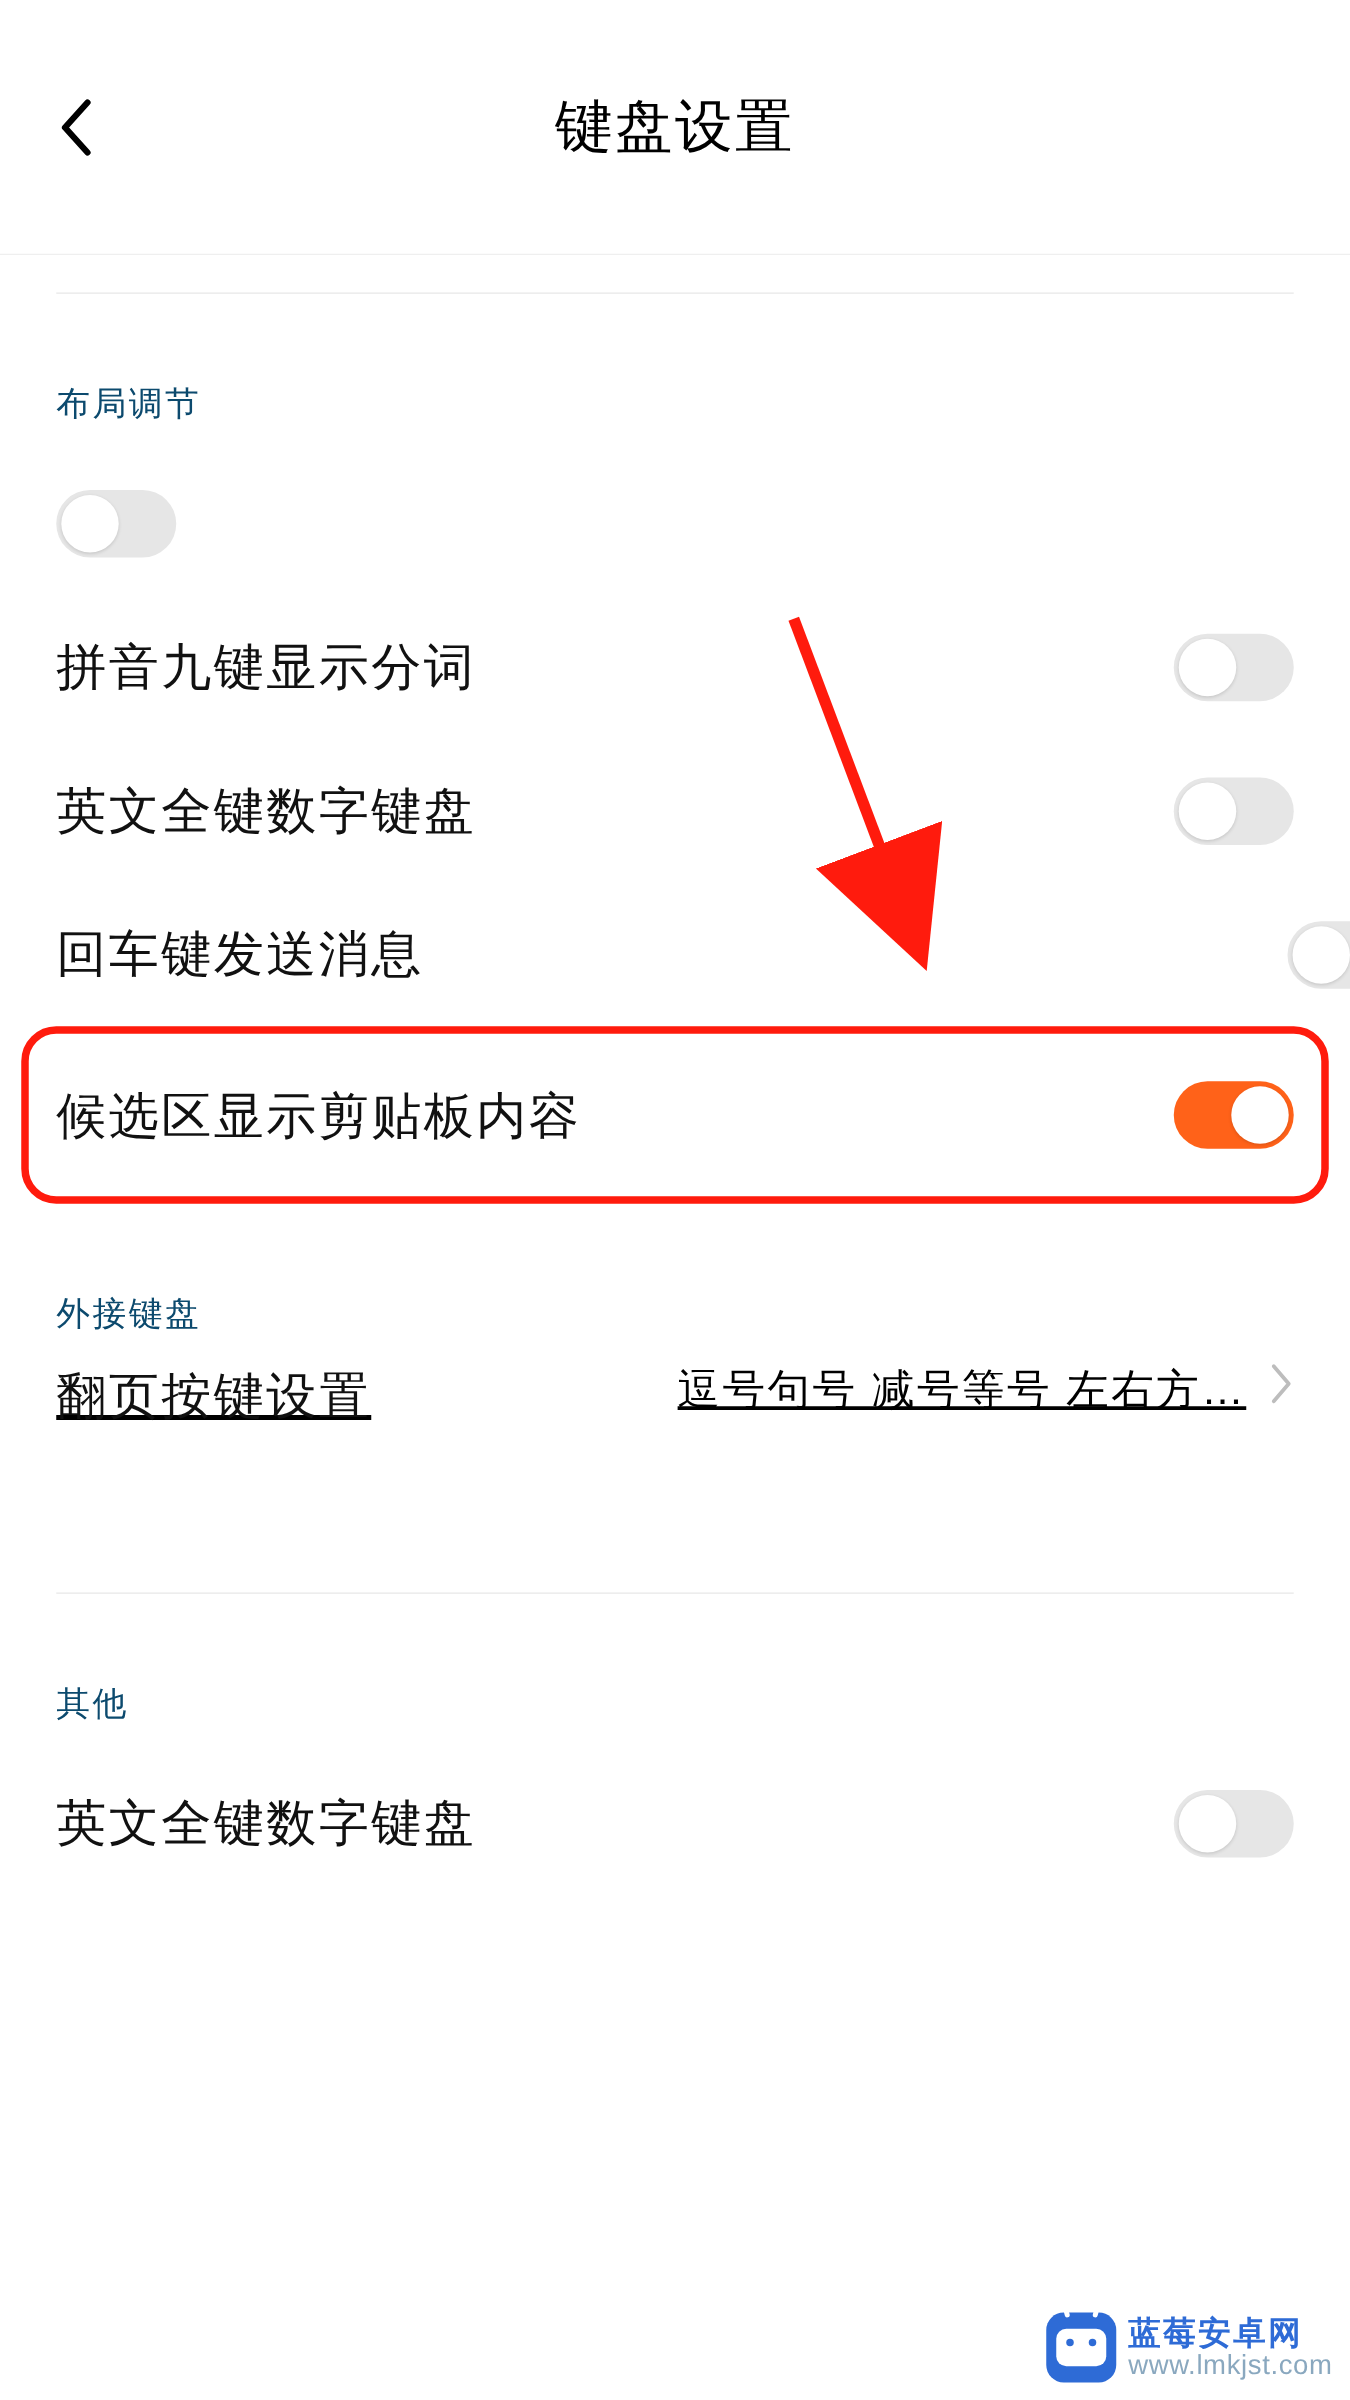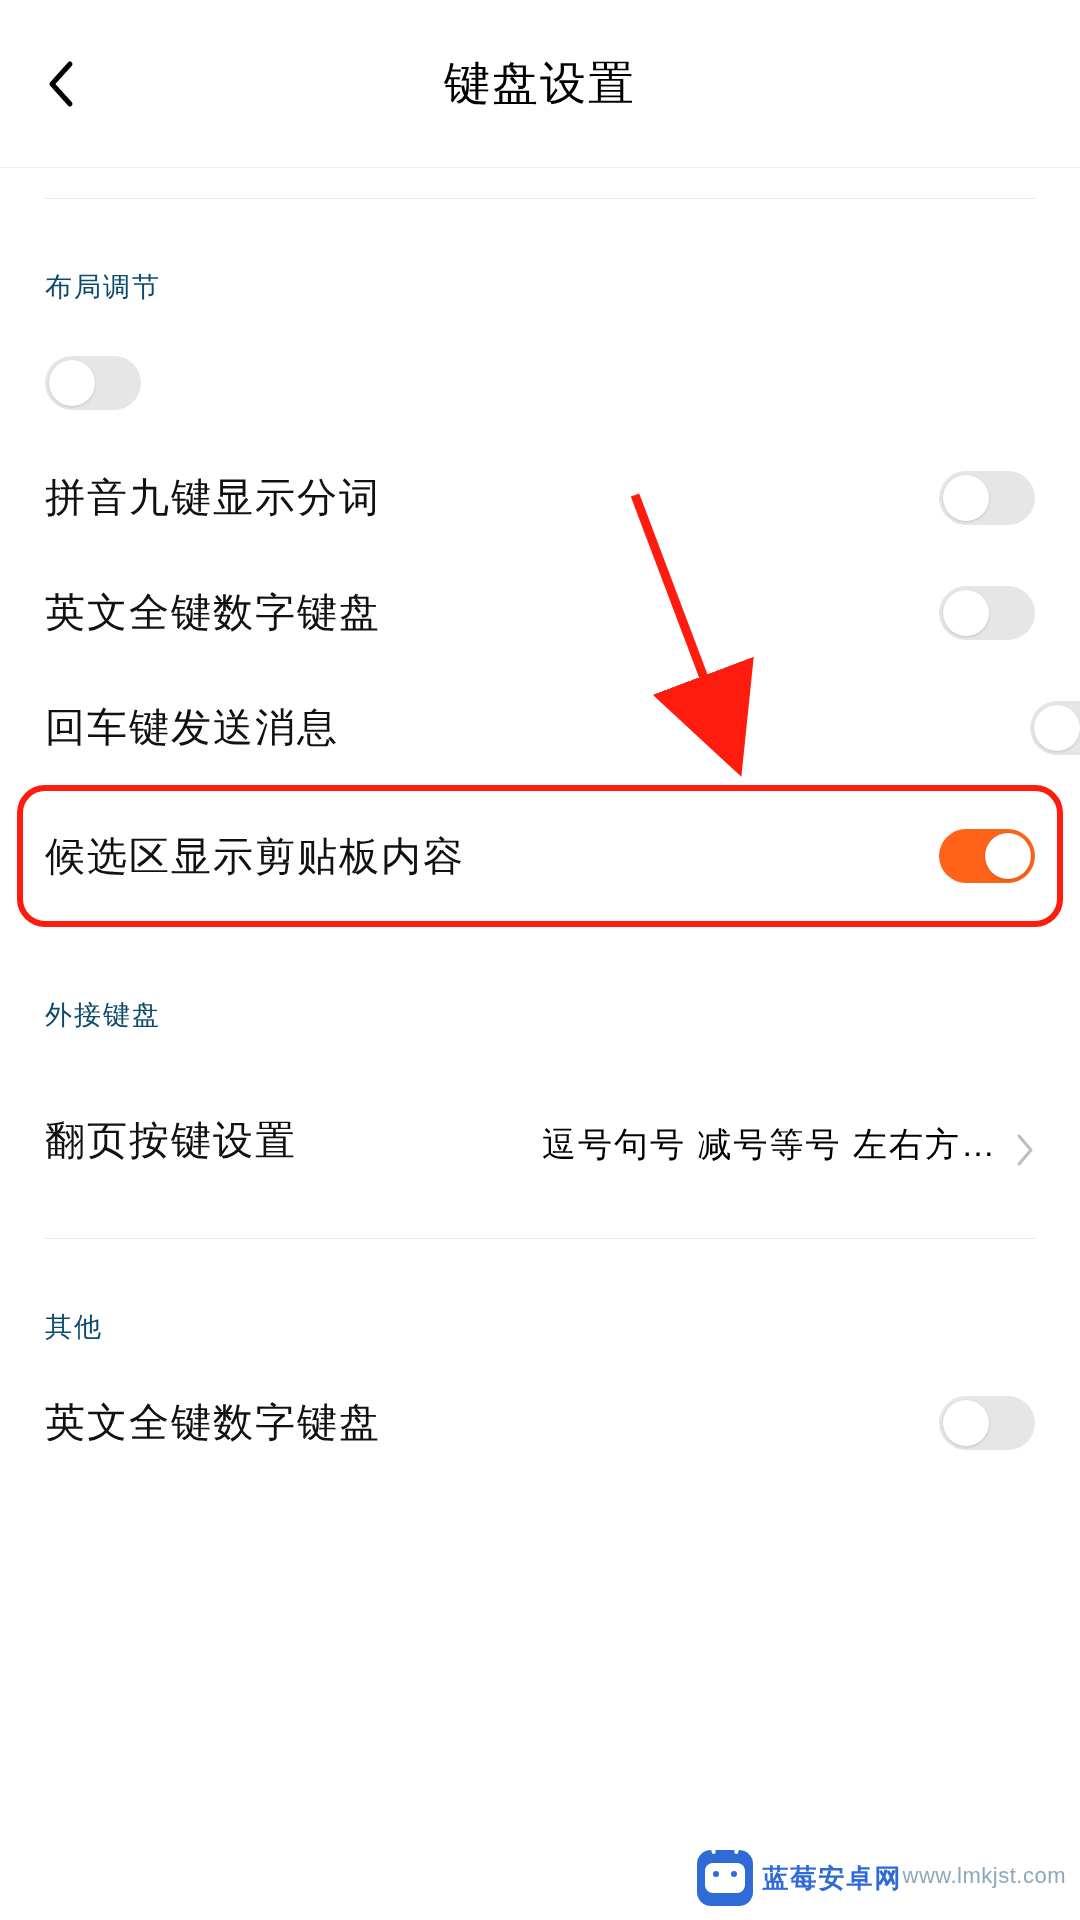--- a/index.html
+++ b/index.html
@@ -5,21 +5,21 @@
   * { box-sizing: border-box; margin: 0; padding: 0; }
   body {
     width: 1080px;
     height: 1920px;
     font-family: -apple-system, "PingFang SC", "Microsoft YaHei", sans-serif;
     background: #ffffff;
     position: relative;
     overflow: hidden;
   }
   .header {
-    height: 168px;
+    height: 204px;
     display: flex;
     align-items: center;
     padding: 0 30px;
     position: relative;
     border-bottom: 1px solid #efefef;
   }
   .back-btn {
     position: absolute;
     left: 30px;
     top: 50%;
@@ -107,22 +107,23 @@
   }
   .highlight-box {
     border: 6px solid #ff1b0d;
     border-radius: 28px;
     margin: 0 -28px;
     padding: 0 22px;
   }
   .highlight-box .row { height: 130px; }
   .subrow {
     display: flex;
-    align-items: flex-end;
+    align-items: flex-start;
     height: 115px;
+    text-decoration: underline;
   }
   .subrow .row-label { flex-shrink: 0; }
   .sub-value {
     flex: 1;
     text-align: right;
     color: #000000;
     font-size: 34px;
     padding-right: 18px;
     white-space: nowrap;
     overflow: hidden;
@@ -177,21 +178,21 @@
   .wm-icon .face::after { right:8px; }
   .wm-icon .ant-l, .wm-icon .ant-r {
     position:absolute;
     width:4px; height:10px;
     background:#fff;
     top:-6px;
     border-radius:2px;
   }
   .wm-icon .ant-l { left:14px; transform:rotate(-15deg); }
   .wm-icon .ant-r { right:14px; transform:rotate(15deg); }
-  .wm-text { display:flex; flex-direction:row; line-height:1.1; }
+  .wm-text { display:flex; flex-direction:column; line-height:1.1; }
   .wm-name { color:#2e6bd6; font-size:26px; font-weight:700; letter-spacing:2px; }
   .wm-url { color:#8aa8bf; font-size:22px; letter-spacing:0.5px; }
 </style>
 </head>
 <body>
 
 <div class="header">
   <div class="back-btn">
     <svg viewBox="0 0 28 48">
       <polyline points="24,4 6,24 24,44" fill="none" stroke="#000" stroke-width="5" stroke-linecap="round" stroke-linejoin="round"></polyline>

